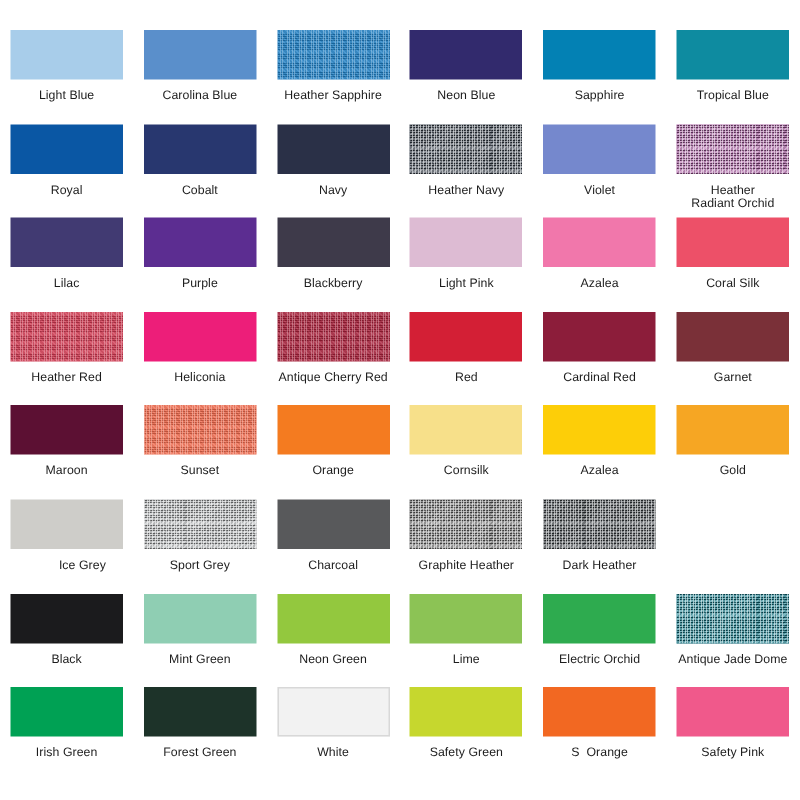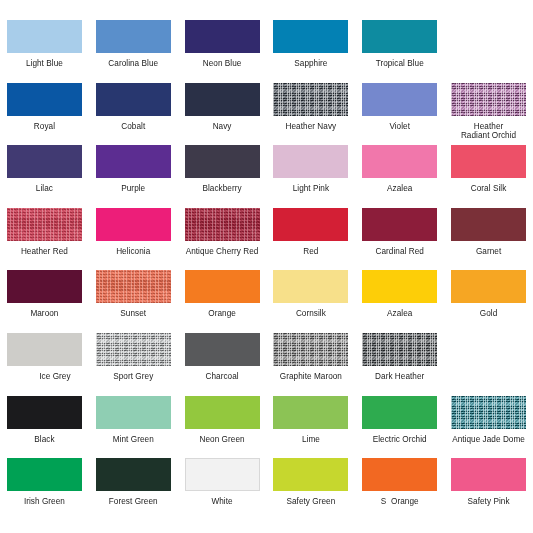--- a/index.html
+++ b/index.html
@@ -78,20 +78,26 @@
     <div class="swatch-row">
       <div class="swatch-cell">
         <div class="swatch-chip" style="background-color: rgb(168, 205, 234);"></div>
         <div class="swatch-label" style="color: rgb(28, 28, 28);">Light Blue</div>
       </div>
       <div class="swatch-cell">
         <div class="swatch-chip" style="background-color: rgb(90, 143, 203);"></div>
         <div class="swatch-label" style="color: rgb(28, 28, 28);">Carolina Blue</div>
       </div>
       <div class="swatch-cell">
+        <div class="swatch-chip" style="background-color: rgb(31, 127, 196);">
+          <span class="heather-tex"></span>
+        </div>
+        <div class="swatch-label" style="color: rgb(28, 28, 28);">Heather Sapphire</div>
+      </div>
+      <div class="swatch-cell">
         <div class="swatch-chip" style="background-color: rgb(50, 42, 109);"></div>
         <div class="swatch-label" style="color: rgb(28, 28, 28);">Neon Blue</div>
       </div>
       <div class="swatch-cell">
         <div class="swatch-chip" style="background-color: rgb(3, 129, 180);"></div>
         <div class="swatch-label" style="color: rgb(28, 28, 28);">Sapphire</div>
       </div>
       <div class="swatch-cell">
         <div class="swatch-chip" style="background-color: rgb(14, 139, 160);"></div>
         <div class="swatch-label" style="color: rgb(28, 28, 28);">Tropical Blue</div>
@@ -224,21 +230,21 @@
         <div class="swatch-label" style="color: rgb(28, 28, 28);">Sport Grey</div>
       </div>
       <div class="swatch-cell">
         <div class="swatch-chip" style="background-color: rgb(88, 89, 91);"></div>
         <div class="swatch-label" style="color: rgb(28, 28, 28);">Charcoal</div>
       </div>
       <div class="swatch-cell">
         <div class="swatch-chip" style="background-color: rgb(117, 117, 117);">
           <span class="heather-tex coarse"></span>
         </div>
-        <div class="swatch-label" style="color: rgb(28, 28, 28);">Graphite Maroon</div>
+        <div class="swatch-label" style="color: rgb(28, 28, 28);">Graphite Heather</div>
       </div>
       <div class="swatch-cell">
         <div class="swatch-chip" style="background-color: rgb(63, 68, 73);">
           <span class="heather-tex coarse"></span>
         </div>
         <div class="swatch-label" style="color: rgb(28, 28, 28);">Dark Heather</div>
       </div>
     </div>
     <div class="swatch-row">
       <div class="swatch-cell">

